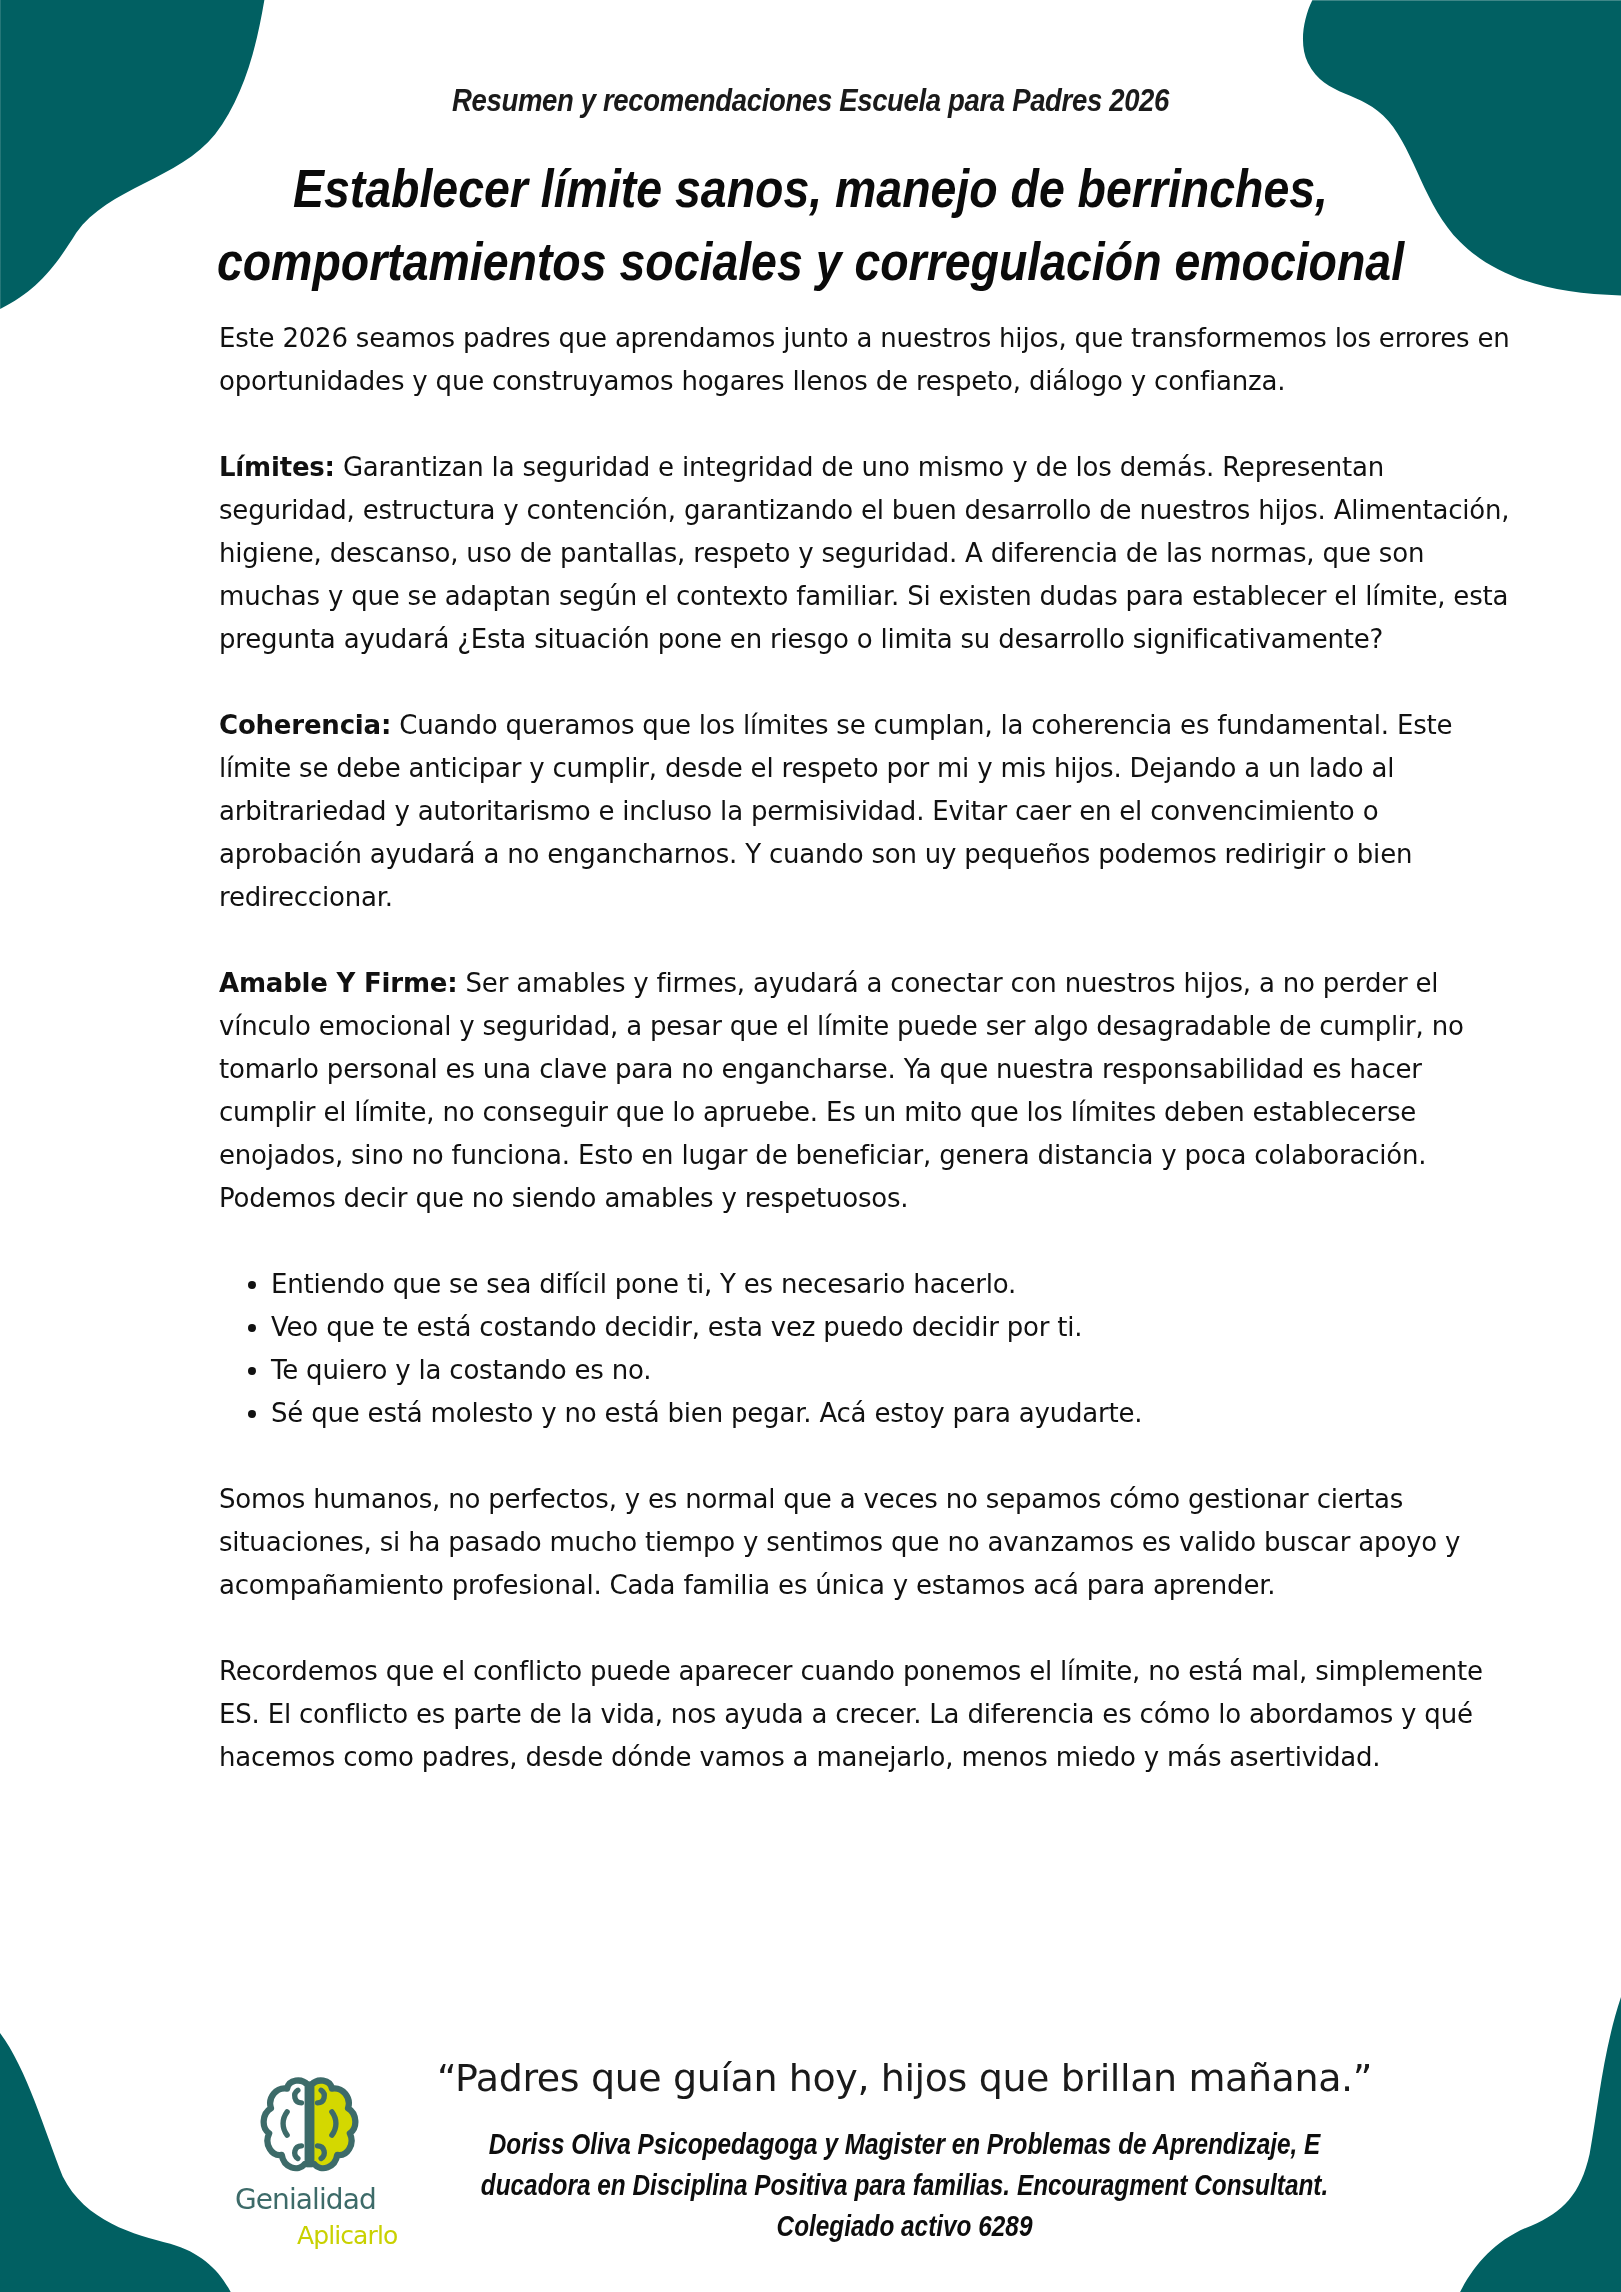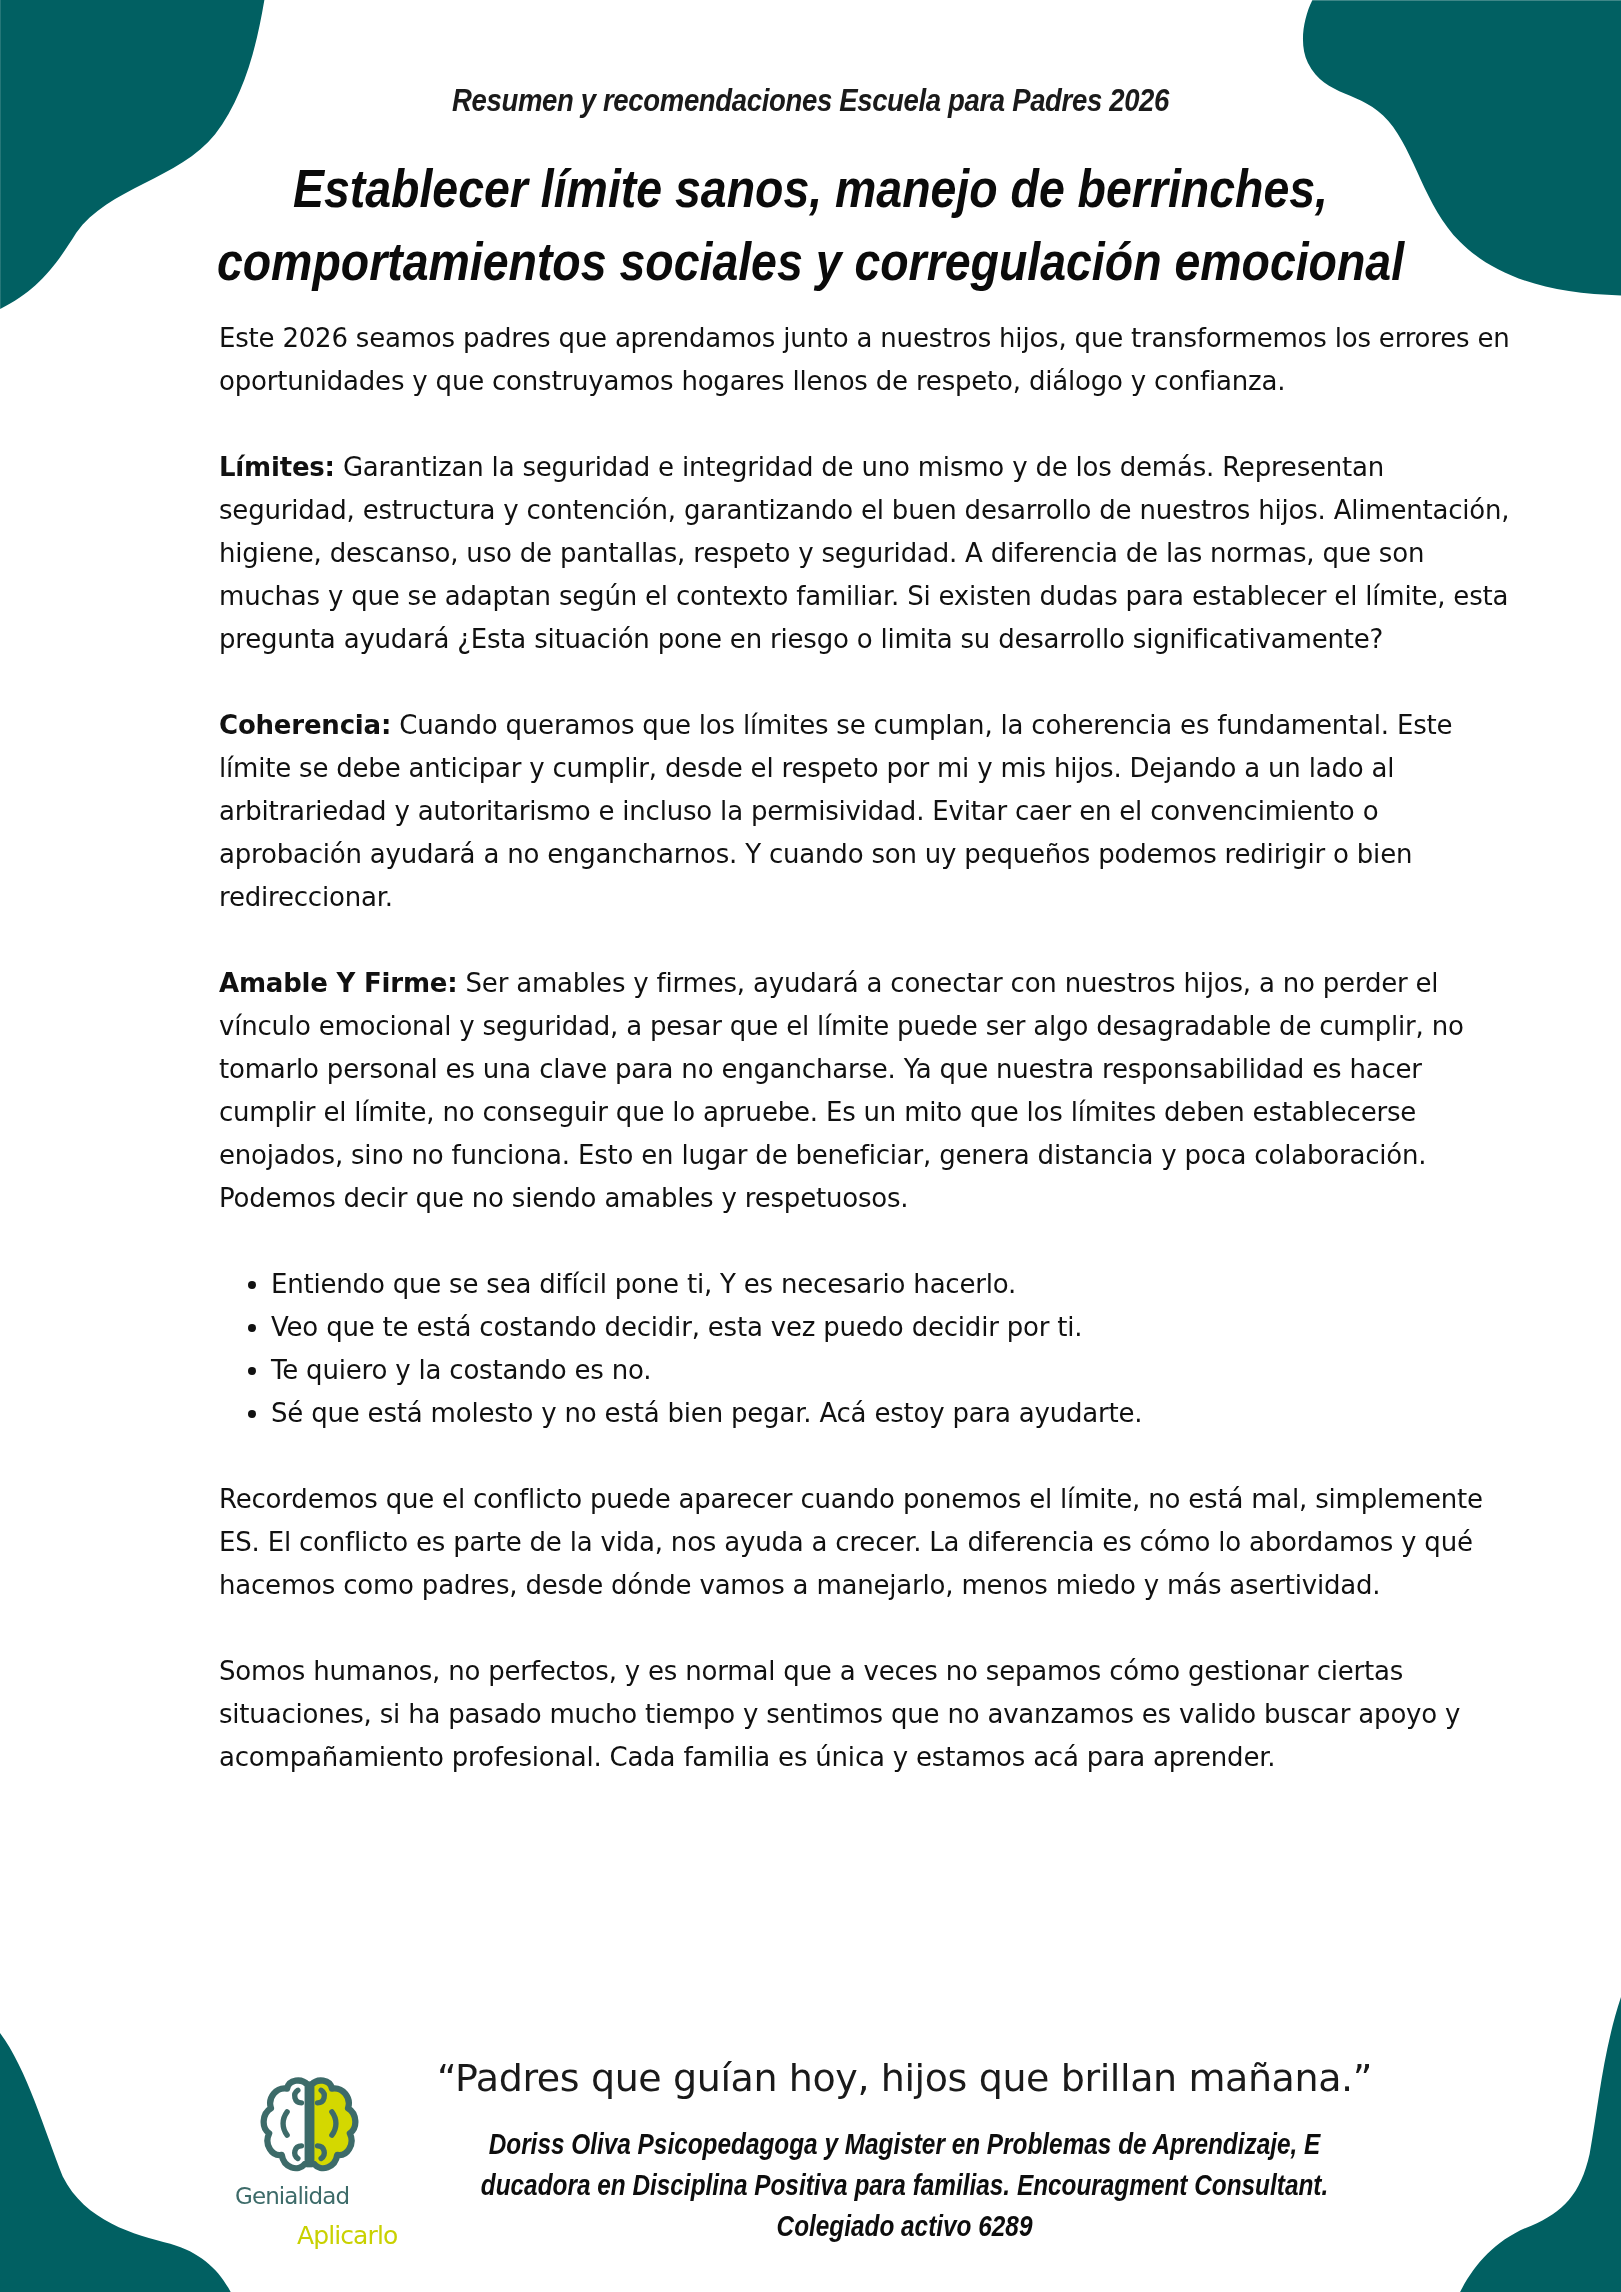--- a/index.html
+++ b/index.html
@@ -8,21 +8,21 @@
   .subtitle { position:absolute; top:82px; left:0; width:1621px; text-align:center; font-family:"Liberation Sans", sans-serif; font-style:italic; font-weight:bold; font-size:32px; letter-spacing:-0.4px; color:#1a1a1a; transform:scaleX(0.86); transform-origin:center; }
   .title { position:absolute; top:152px; left:0; width:1621px; text-align:center; font-family:"Liberation Sans", sans-serif; font-style:italic; font-weight:bold; font-size:54px; line-height:73px; color:#0b0b0b; transform:scaleX(0.86); transform-origin:center; }
   .body { position:absolute; top:317px; left:219px; width:1299px; font-size:26px; line-height:43px; color:#111; letter-spacing:-0.2px; font-family:"DejaVu Sans", sans-serif; }
   .body p { margin:0 0 43px 0; }
   .body b { font-weight:bold; }
   .body ul { margin:0 0 43px 0; padding-left:52px; }
   .body li { margin:0; }
   .quote { position:absolute; top:2056px; left:394px; width:1021px; text-align:center; font-family:"DejaVu Sans", sans-serif; font-weight:normal; font-size:38px; color:#1a1a1a; letter-spacing:-0.4px; }
   .credits { position:absolute; top:2124px; left:394px; width:1021px; text-align:center; font-family:"Liberation Sans", sans-serif; font-style:italic; font-weight:bold; font-size:29px; line-height:41px; color:#0d0d0d; transform:scaleX(0.84); transform-origin:center; }
   .logo { position:absolute; top:2076px; left:228px; width:170px; }
-  .logo-name { position:absolute; top:2183px; left:235px; font-family:"DejaVu Sans", sans-serif; font-size:23px; color:#3d6b69; letter-spacing:-0.9px; }
+  .logo-name { position:absolute; top:2183px; left:235px; font-family:"DejaVu Sans", sans-serif; font-size:28px; color:#3d6b69; letter-spacing:-0.9px; }
   .logo-sub { position:absolute; top:2221px; left:297px; font-family:"DejaVu Sans", sans-serif; font-size:25px; color:#c9d100; letter-spacing:-0.9px; }
 </style>
 </head>
 <body>
 
 <svg class="corner" style="left:0;top:0" width="269" height="309" viewBox="0 0 300 345">
   <path d="M0,0 L295,0 C285,60 270,110 240,150 C200,200 120,210 85,260 C60,300 40,325 0,345 Z" fill="#016062"></path>
 </svg>
 <svg class="corner" style="right:0;top:0" width="340" height="300" viewBox="0 0 380 335">
   <path d="M35,0 L380,0 L380,330 C300,328 240,310 200,270 C160,230 150,170 120,135 C90,100 50,110 30,70 C20,50 25,20 35,0 Z" fill="#016062"></path>
@@ -50,22 +50,22 @@
   <p><b>Amable Y Firme:</b><span> Ser amables y firmes, ayudará a conectar con nuestros hijos, a no perder el vínculo emocional y seguridad, a pesar que el límite puede ser algo desagradable de cumplir, no tomarlo personal es una clave para no engancharse. Ya que nuestra responsabilidad es hacer cumplir el límite, no conseguir que lo apruebe. Es un mito que los límites deben establecerse enojados, sino no funciona. Esto en lugar de beneficiar, genera distancia y poca colaboración. Podemos decir que no siendo amables y respetuosos.</span></p>
 
 
   <ul>
     <li>Entiendo que se sea difícil pone ti, Y es necesario hacerlo.</li>
     <li>Veo que te está costando decidir, esta vez puedo decidir por ti.</li>
     <li>Te quiero y la costando es no.</li>
     <li>Sé que está molesto y no está bien pegar. Acá estoy para ayudarte.</li>
   </ul>
 
+  <p>Somos humanos, no perfectos, y es normal que a veces no sepamos cómo gestionar ciertas situaciones, si ha pasado mucho tiempo y sentimos que no avanzamos es valido buscar apoyo y acompañamiento profesional. Cada familia es única y estamos acá para aprender.</p>
   <p>Recordemos que el conflicto puede aparecer cuando ponemos el límite, no está mal, simplemente ES. El conflicto es parte de la vida, nos ayuda a crecer. La diferencia es cómo lo abordamos y qué hacemos como padres, desde dónde vamos a manejarlo, menos miedo y más asertividad.</p>
-  <p>Somos humanos, no perfectos, y es normal que a veces no sepamos cómo gestionar ciertas situaciones, si ha pasado mucho tiempo y sentimos que no avanzamos es valido buscar apoyo y acompañamiento profesional. Cada familia es única y estamos acá para aprender.</p>
 </div>
 
 <svg class="logo" width="99" height="103" viewBox="0 0 110 115" style="left:260px;top:2076px;width:99px;">
   <path d="M55,8 C62,2 75,4 78,14 C90,12 100,24 96,36 C106,42 107,58 98,64 C104,76 95,90 84,88 C82,102 66,108 58,98 L55,98 Z" fill="#d4d800"></path>
   <path d="M53,10 C46,2 32,4 30,14 C18,12 8,24 12,36 C2,42 1,58 10,64 C4,76 13,90 24,88 C26,102 42,108 50,98 L53,98 Z" fill="none" stroke="#3d6b69" stroke-width="7" stroke-linejoin="round"></path>
   <path d="M57,10 C64,2 78,4 80,14 C92,12 102,24 98,36 C108,42 109,58 100,64 C106,76 97,90 86,88 C84,102 68,108 60,98 L57,98 Z" fill="none" stroke="#3d6b69" stroke-width="7" stroke-linejoin="round"></path>
   <line x1="55" y1="6" x2="55" y2="102" stroke="#3d6b69" stroke-width="7"></line>
   <path d="M30,40 C24,48 24,58 30,66" fill="none" stroke="#3d6b69" stroke-width="6" stroke-linecap="round"></path>
   <path d="M80,40 C86,48 86,58 80,66" fill="none" stroke="#3d6b69" stroke-width="6" stroke-linecap="round"></path>
   <path d="M42,16 C36,20 38,30 46,30" fill="none" stroke="#3d6b69" stroke-width="6" stroke-linecap="round"></path>

